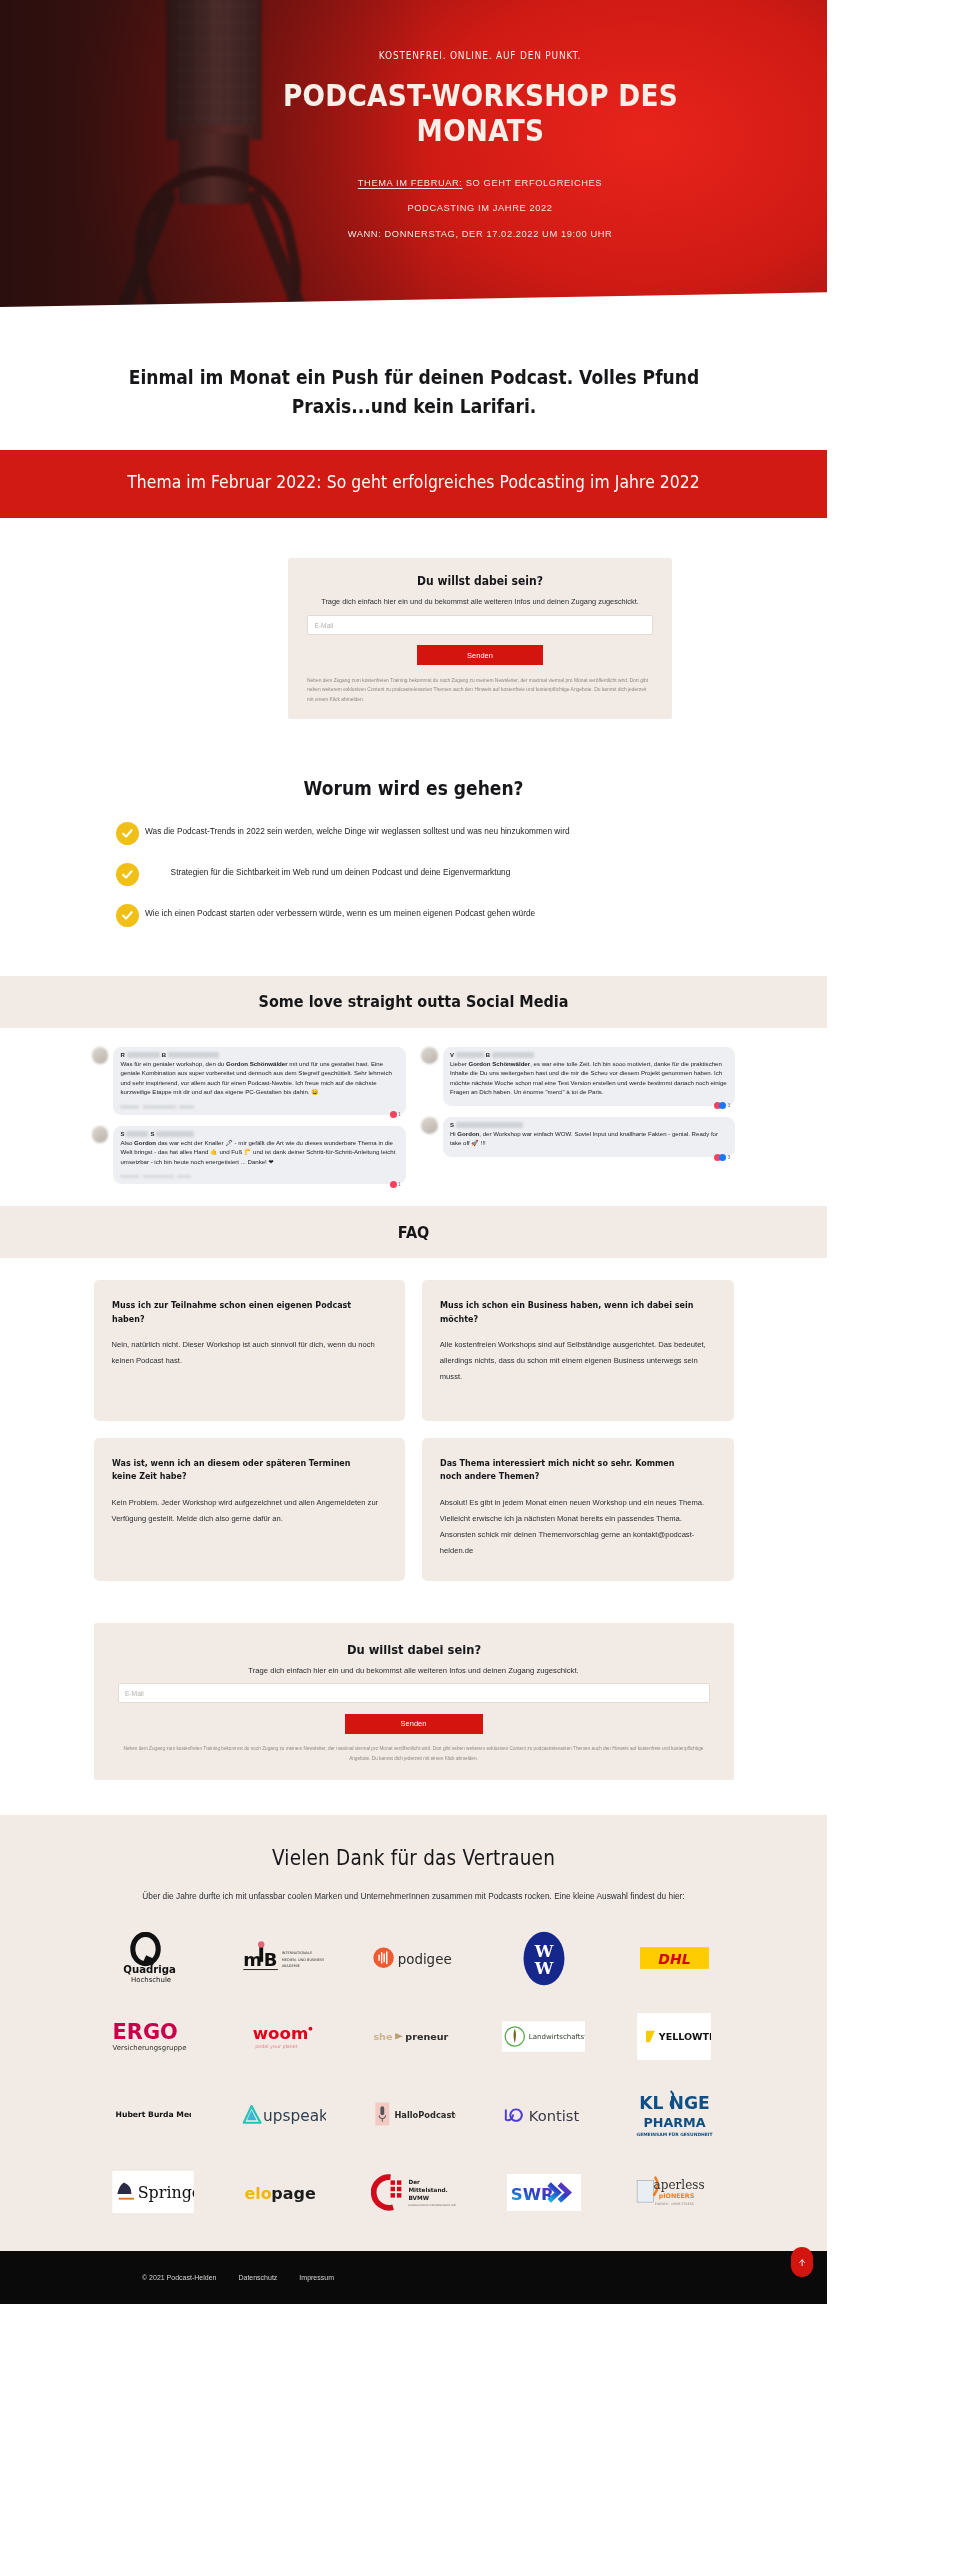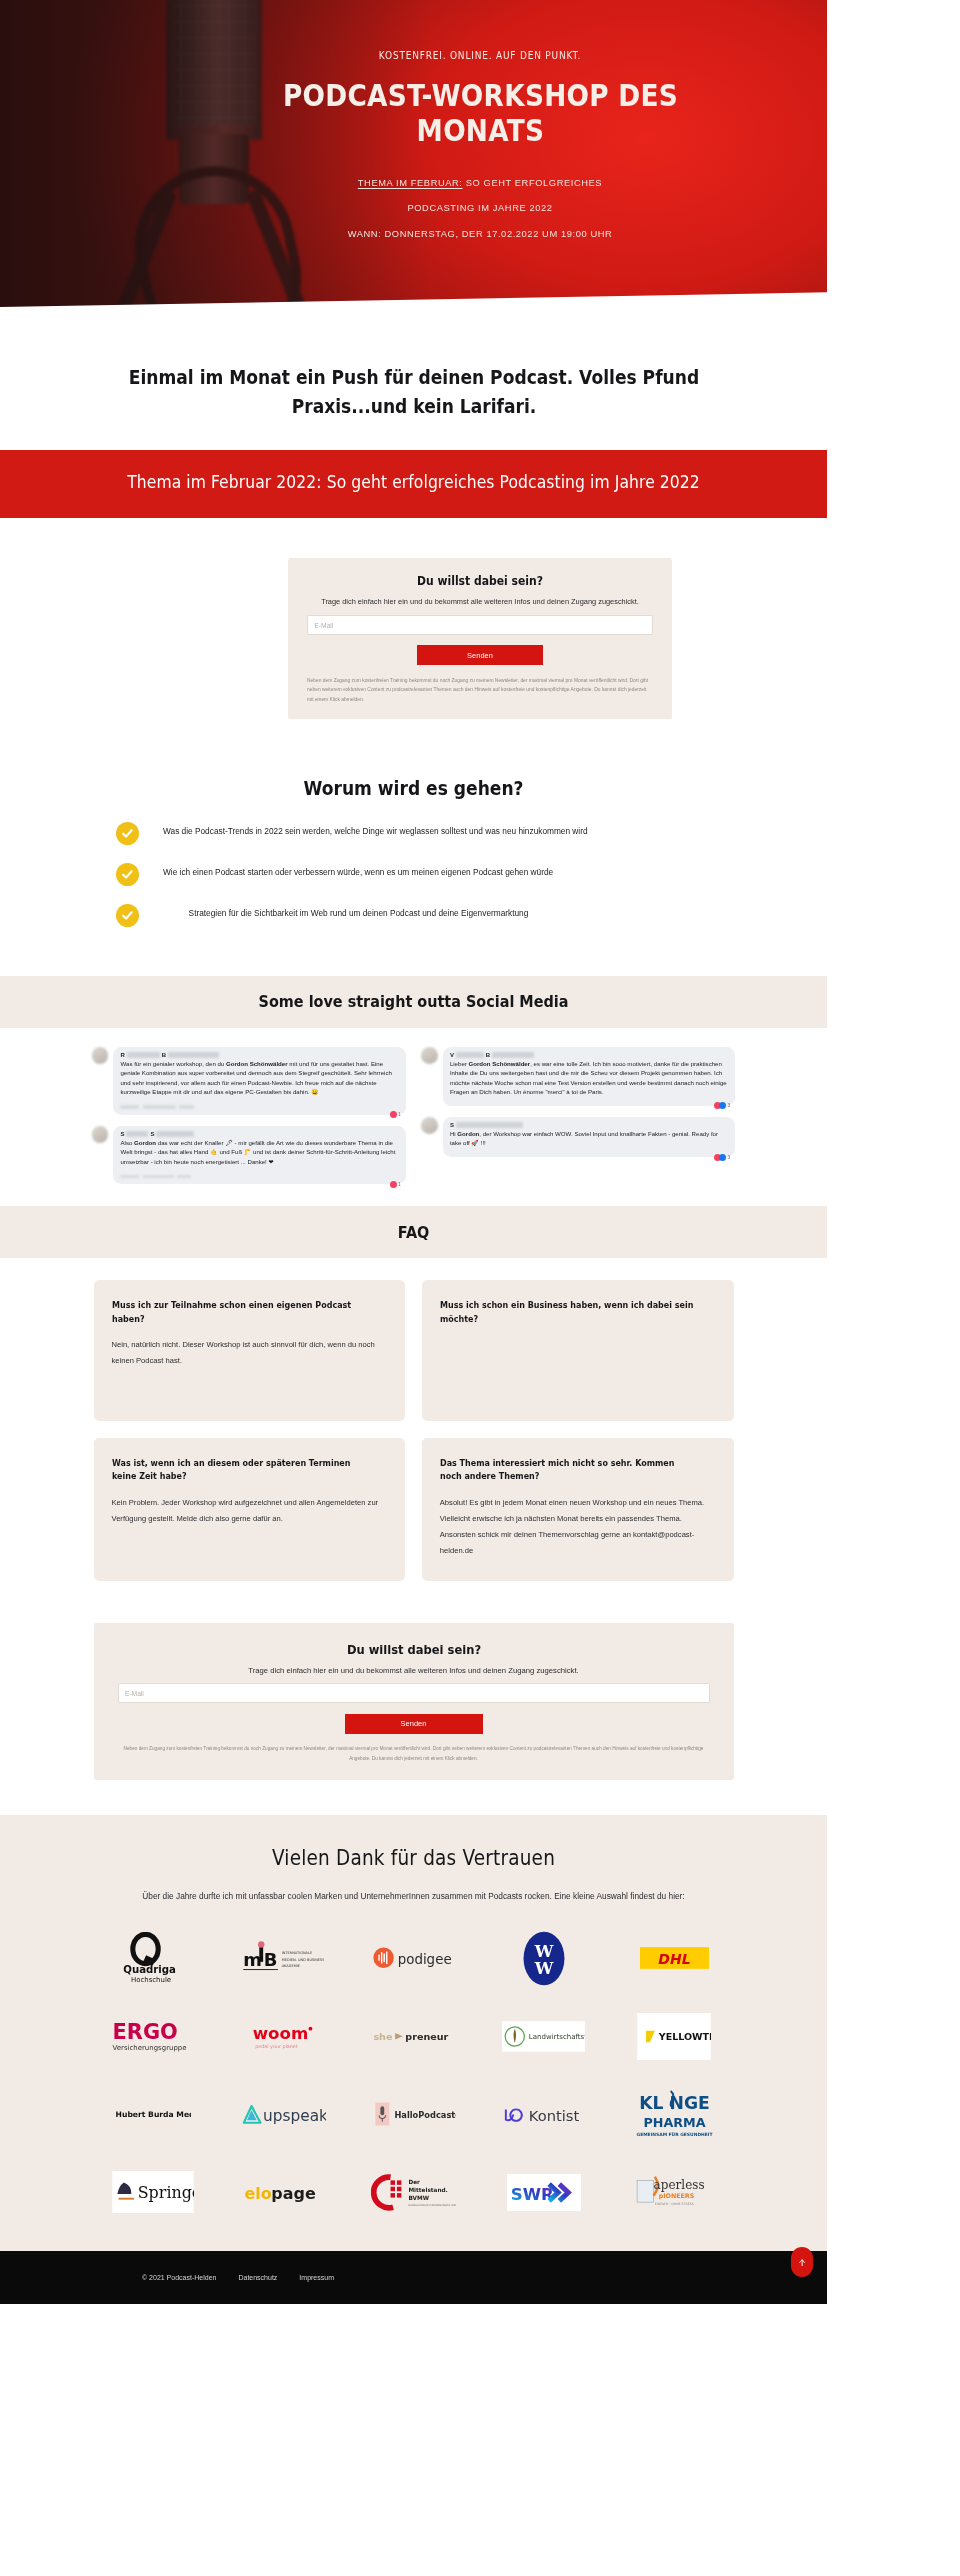--- a/index.html
+++ b/index.html
@@ -177,21 +177,21 @@
     margin-top: 10.2px; font-size: 4.9px; line-height: 2.0; color: #8b8780; text-align: left;
   }
 
   
   .worum { background: #fff; padding: 12.8px 0 31px; }
   .worum h2 {
     text-align: center; font-family: "DejaVu Sans", sans-serif; font-weight: 800;
     font-size: 19px; color: #16161a; transform: scaleX(.9); margin-bottom: 23px;
   }
   .bullets { width: 595px; margin: 0 auto; }
-  .bullet { display: flex; gap: 24px; align-items: flex-start; margin-bottom: 18px; }
+  .bullet { display: flex; gap: 6px; align-items: flex-start; margin-bottom: 18px; }
   .chk {
     flex: 0 0 auto; width: 23px; height: 23px; border-radius: 50%;
     background: #f0c017; display: flex; align-items: center; justify-content: center;
   }
   .chk svg { width: 12.8px; height: 12.8px; }
   .bullet p { font-size: 8.3px; line-height: 1.85; color: #232327; padding-top: 2.6px; }
   .bullet.indent p { padding-left: 25.6px; }
 
   
   .band-beige { background: #f2ebe5; padding: 16.6px 0 16.6px; text-align: center; }
@@ -341,36 +341,36 @@
     <h2>Worum wird es gehen?</h2>
     <div class="bullets">
       <div class="bullet">
         <span class="chk">
           <svg viewBox="0 0 24 24">
               <path d="M4 12.5 L9.5 18 L20 6" fill="none" stroke="#fff" stroke-width="4" stroke-linecap="round" stroke-linejoin="round"></path>
             </svg>
         </span>
         <p>Was die Podcast-Trends in 2022 sein werden, welche Dinge wir weglassen solltest und was neu hinzukommen wird</p>
       </div>
+      <div class="bullet indent">
+        <span class="chk">
+          <svg viewBox="0 0 24 24">
+              <path d="M4 12.5 L9.5 18 L20 6" fill="none" stroke="#fff" stroke-width="4" stroke-linecap="round" stroke-linejoin="round"></path>
+            </svg>
+        </span>
+        <p>Strategien für die Sichtbarkeit im Web rund um deinen Podcast und deine Eigenvermarktung</p>
+      </div>
       <div class="bullet">
         <span class="chk">
           <svg viewBox="0 0 24 24">
               <path d="M4 12.5 L9.5 18 L20 6" fill="none" stroke="#fff" stroke-width="4" stroke-linecap="round" stroke-linejoin="round"></path>
             </svg>
         </span>
         <p>Wie ich einen Podcast starten oder verbessern würde, wenn es um meinen eigenen Podcast gehen würde</p>
       </div>
-      <div class="bullet indent">
-        <span class="chk">
-          <svg viewBox="0 0 24 24">
-              <path d="M4 12.5 L9.5 18 L20 6" fill="none" stroke="#fff" stroke-width="4" stroke-linecap="round" stroke-linejoin="round"></path>
-            </svg>
-        </span>
-        <p>Strategien für die Sichtbarkeit im Web rund um deinen Podcast und deine Eigenvermarktung</p>
-      </div>
     </div>
   </section>
 
   <section class="band-beige">
     <h2>Some love straight outta Social Media</h2>
   </section>
 
   <section class="social">
     <div class="social-col">
 
@@ -443,20 +443,21 @@
   </section>
 
   <section class="faq">
     <div class="faq-grid">
       <div class="faq-card">
         <h4>Muss ich zur Teilnahme schon einen eigenen Podcast haben?</h4>
         <p>Nein, natürlich nicht. Dieser Workshop ist auch sinnvoll für dich, wenn du noch keinen Podcast hast.</p>
       </div>
       <div class="faq-card">
         <h4>Muss ich schon ein Business haben, wenn ich dabei sein möchte?</h4>
+        <p>Alle kostenfreien Workshops sind auf Selbständige ausgerichtet. Das bedeutet, allerdings nichts, dass du schon mit einem eigenen Business unterwegs sein musst.</p>
       </div>
       <div class="faq-card">
         <h4>Was ist, wenn ich an diesem oder späteren Terminen keine Zeit habe?</h4>
         <p>Kein Problem. Jeder Workshop wird aufgezeichnet und allen Angemeldeten zur Verfügung gestellt. Melde dich also gerne dafür an.</p>
       </div>
       <div class="faq-card">
         <h4>Das Thema interessiert mich nicht so sehr. Kommen noch andere Themen?</h4>
         <p>Absolut! Es gibt in jedem Monat einen neuen Workshop und ein neues Thema. Vielleicht erwische ich ja nächsten Monat bereits ein passendes Thema. Ansonsten schick mir deinen Themenvorschlag gerne an kontakt@podcast-helden.de</p>
       </div>
     </div>

